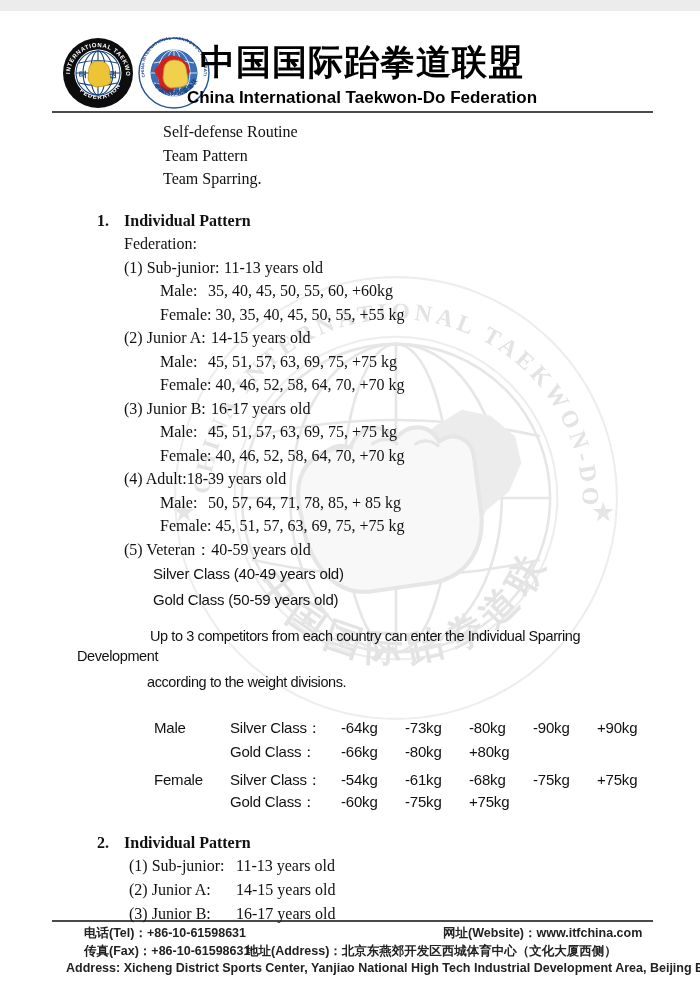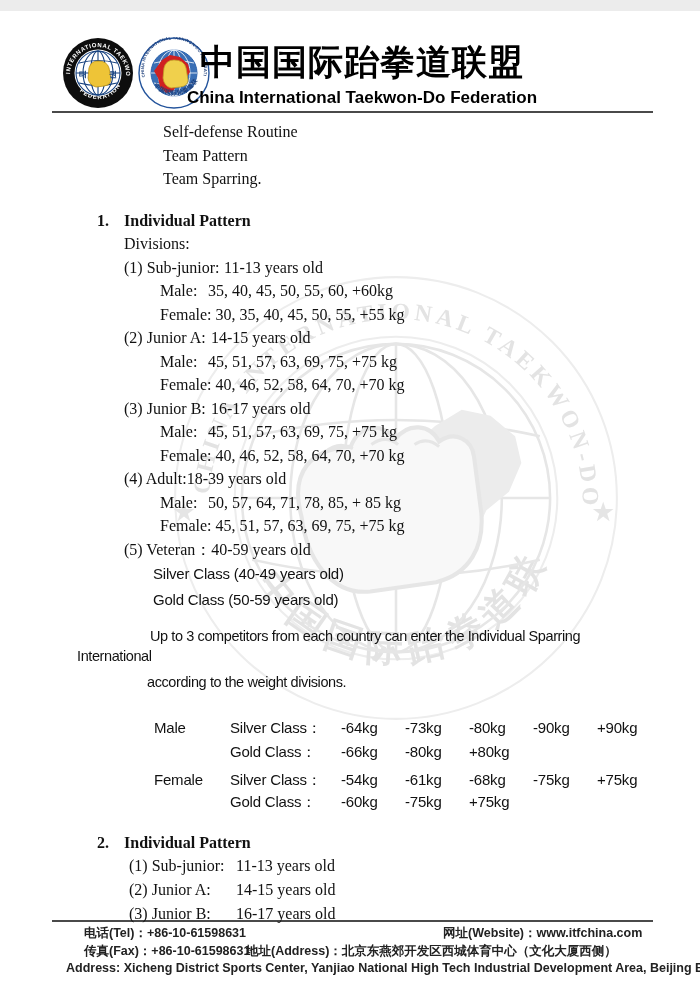--- a/index.html
+++ b/index.html
@@ -168,21 +168,21 @@
 
     <div class="intro">
       <div class="line ind-a">Self-defense Routine</div>
       <div class="line ind-a">Team Pattern</div>
       <div class="line ind-a">Team Sparring.</div>
     </div>
 
     <div class="heading heading-1">
       <span class="h-no">1.</span><span>Individual Pattern</span>
     </div>
-    <div class="line ind-b">Divisions:</div>
+    <div class="line ind-b">Federation:</div>
 
     <div class="line ind-b">
       <span class="grp-label gw1">(1) Sub-junior:</span><span>11-13 years old</span>
     </div>
     <div class="line ind-c">
       <span class="mf-label">Male:</span><span>35, 40, 45, 50, 55, 60, +60kg</span>
     </div>
     <div class="line ind-c">
       <span style="margin-right:4px;">Female:</span><span>30, 35, 40, 45, 50, 55, +55 kg</span>
     </div>
@@ -218,21 +218,21 @@
     </div>
 
     <div class="line ind-b">
       <span class="grp-label gw5">(5) Veteran：</span><span>40-59 years old</span>
     </div>
     <div class="subclass sans">Silver Class (40-49 years old)</div>
     <div class="subclass sans">Gold Class (50-59 years old)</div>
 
     <div class="note sans">
       <div class="note-l1">Up to 3 competitors from each country can enter the Individual Sparring</div>
-      <div class="note-l2">International</div>
+      <div class="note-l2">Development</div>
       <div class="note-l3">according to the weight divisions.</div>
     </div>
 
     <div class="wt">
       <div class="wt-row">
         <span class="wt-gender">Male</span>
         <span class="wt-class">Silver Class：</span>
         <span class="wt-val">-64kg</span>
         <span class="wt-val">-73kg</span>
         <span class="wt-val">-80kg</span>

